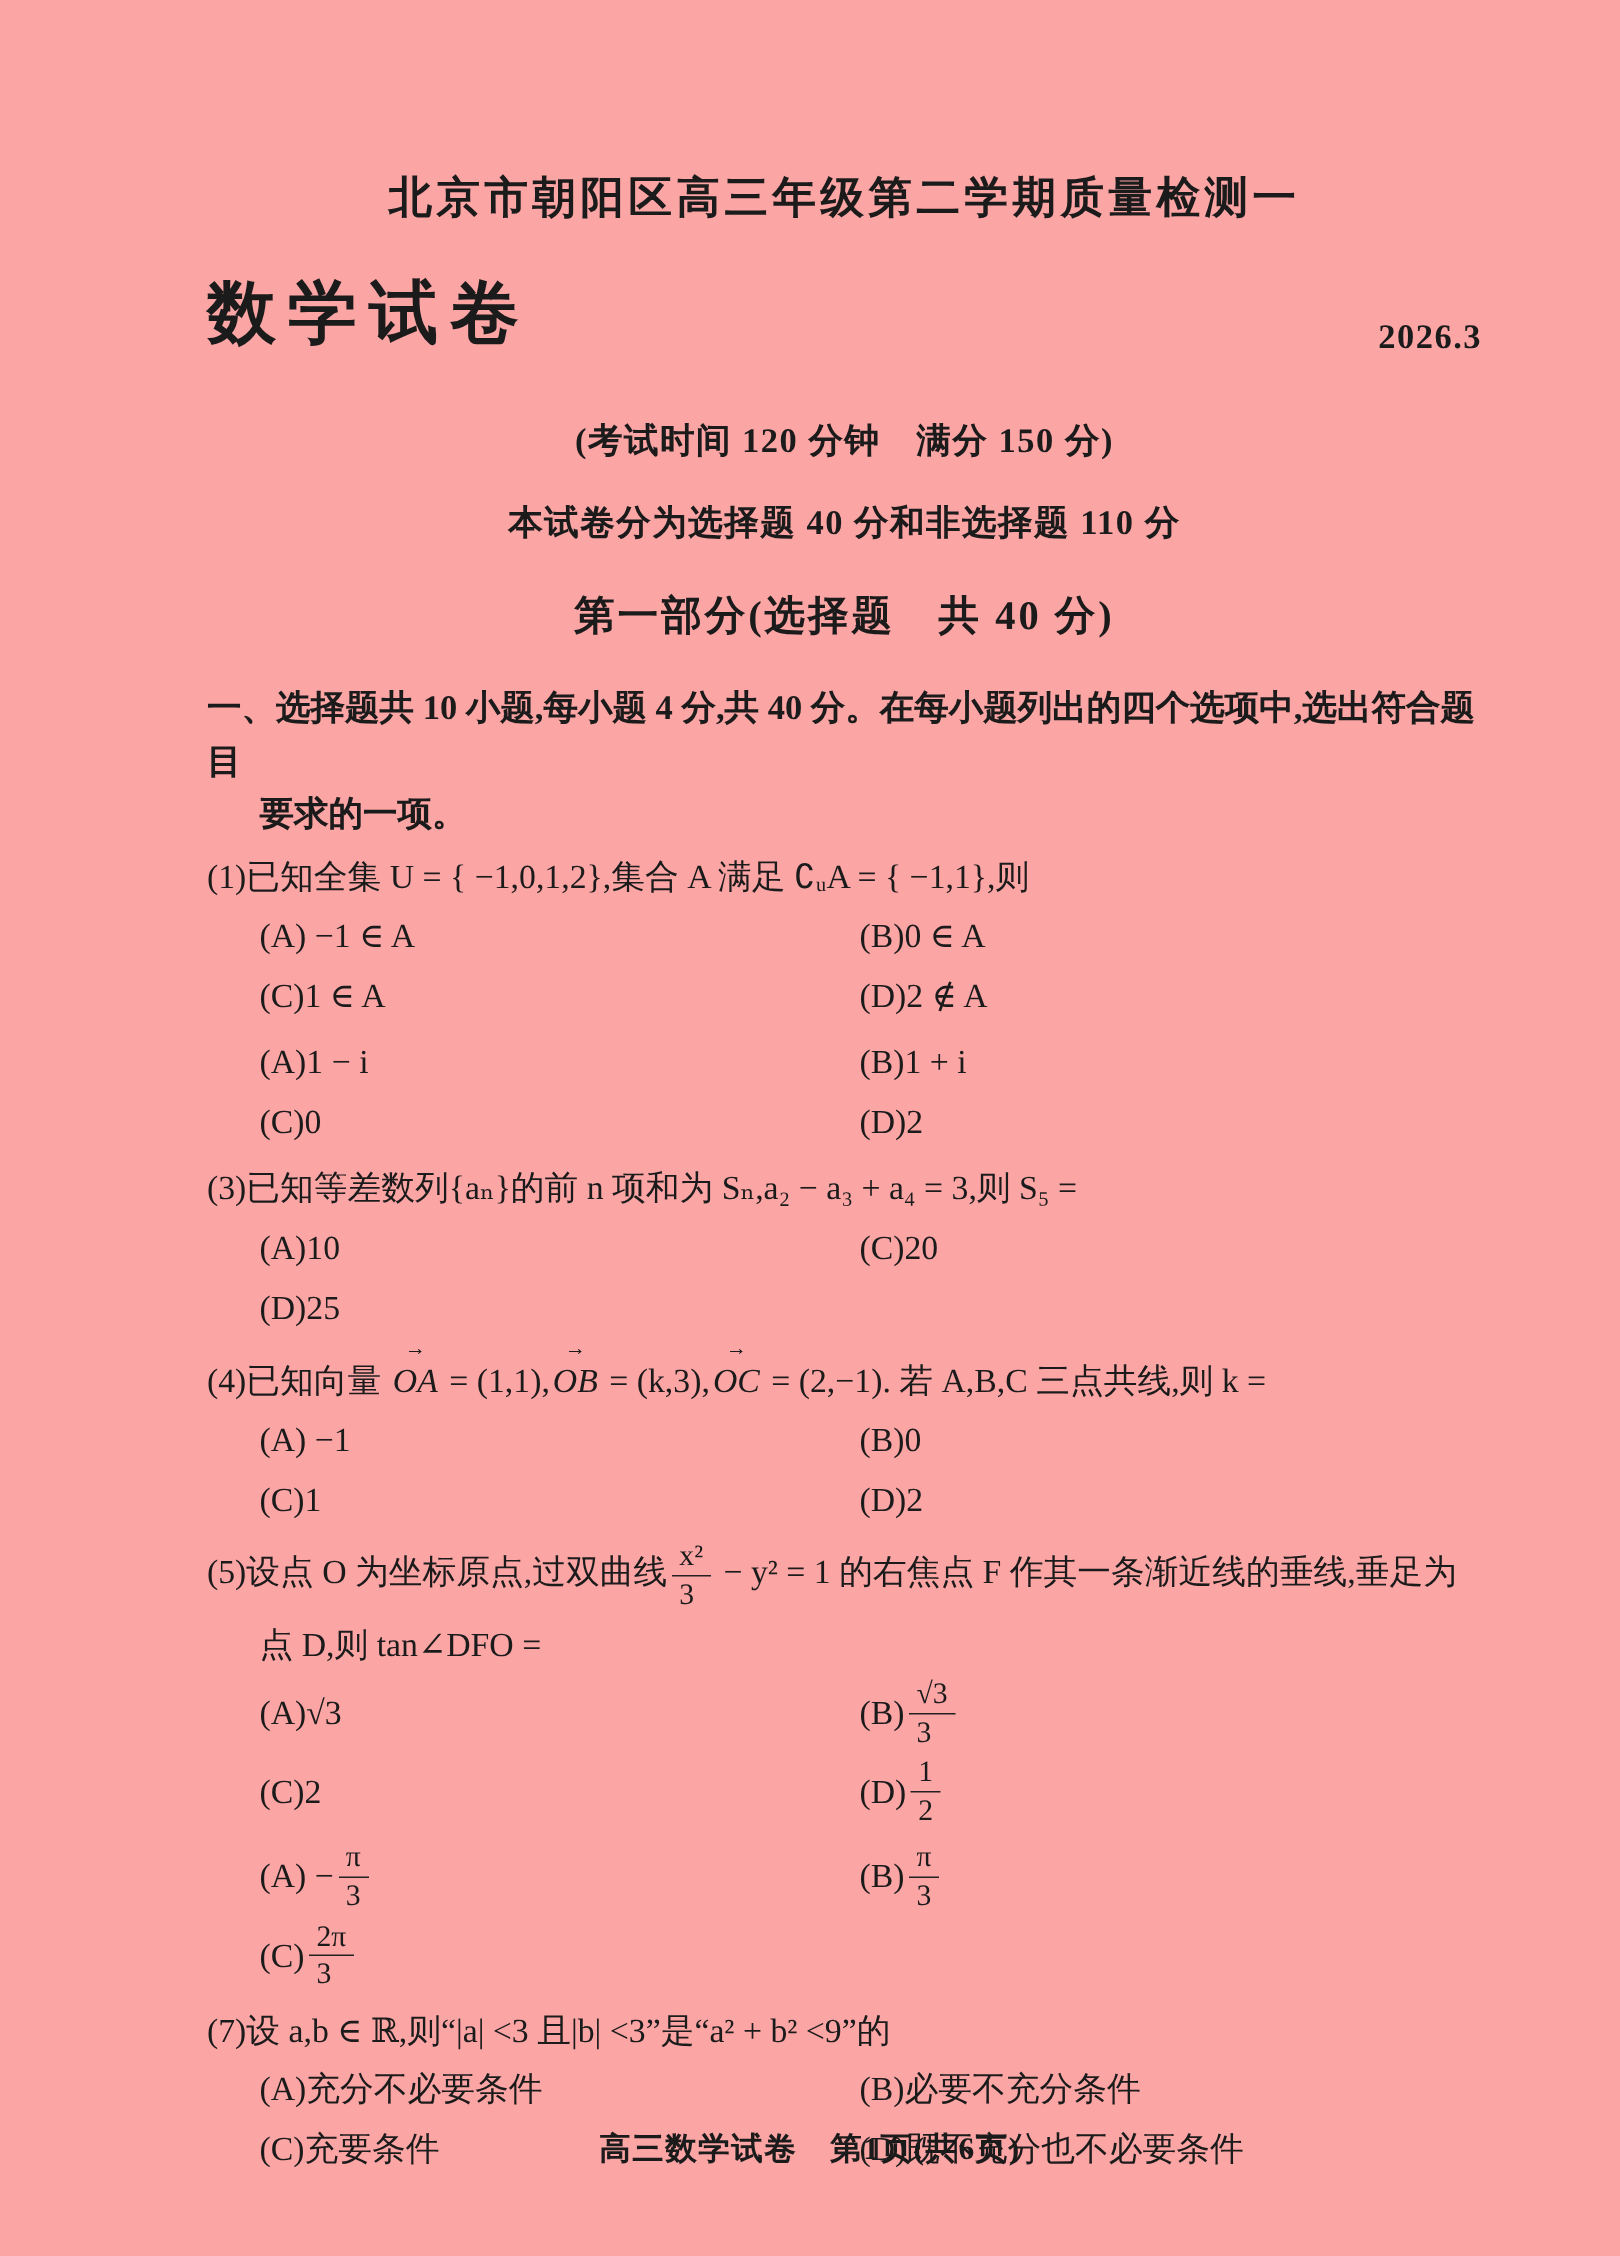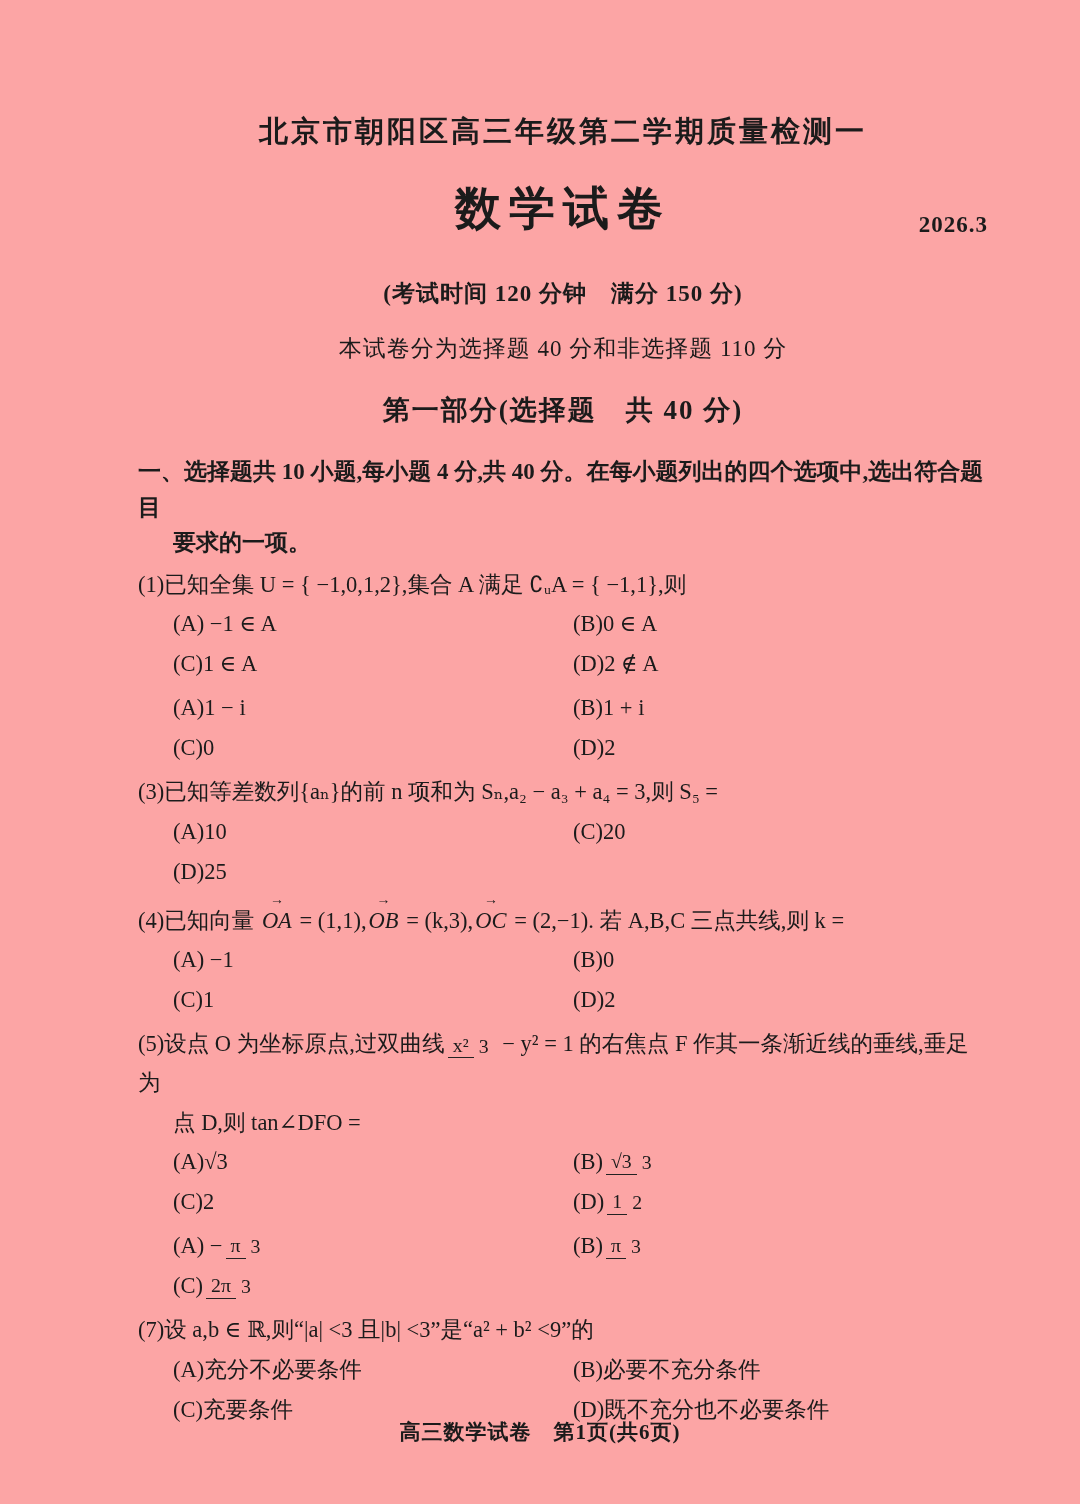--- a/index.html
+++ b/index.html
@@ -8,36 +8,36 @@
   .page {
     position: relative;
     width: 1080px; height: 1504px;
     margin: 0 auto;
     background: #fca5a5;
     color: #1b1b1b;
     overflow: hidden;
     padding: 112px 92px 0 138px;
   }
   .school-line { text-align: center; font-size: 29px; font-weight: 700; letter-spacing: 3px; }
-  .title-row { position: relative; text-align: center; margin-top: 26px; height: 66px; }
+  .title-row { position: relative; text-align: left; margin-top: 26px; height: 66px; }
   .main-title { font-size: 46px; font-weight: 800; letter-spacing: 8px; }
   .date { position: absolute; right: 0px; bottom: 6px; font-size: 23px; font-weight: 600; letter-spacing: 1px; }
   .exam-info  { text-align: center; font-size: 23px; font-weight: 700; margin-top: 34px; letter-spacing: 1px; }
-  .score-info { text-align: center; font-size: 23px; font-weight: 400; margin-top: 24px; letter-spacing: 1px; }
+  .score-info { text-align: center; font-size: 23px; font-weight: 700; margin-top: 24px; letter-spacing: 1px; }
   .part-title { text-align: center; font-size: 27px; font-weight: 800; margin-top: 28px; letter-spacing: 2px; }
   .intro { font-size: 23px; font-weight: 700; margin-top: 26px; line-height: 1.55; }
   .intro .cont { padding-left: 35px; }
   .question { font-size: 22.5px; margin-top: 4px; }
   .stem-line { line-height: 1.75; }
   .stem-line.cont { padding-left: 35px; }
   .options { display: grid; grid-template-columns: 400px 1fr; padding-left: 35px; }
   .option { display: flex; align-items: center; min-height: 40px; line-height: 1.6; }
   
   .frac {
-    display: inline-flex; flex-direction: row; align-items: flex-start;
+    display: inline-flex; flex-direction: column; align-items: flex-start;
     vertical-align: middle; margin: 2px 3px; line-height: 1.15; font-size: 0.88em;
   }
   .frac .num { padding: 0 5px 1px; border-bottom: 1.6px solid #222; }
   .frac .den { padding: 1px 5px 0; }
   
   .vec { position: relative; display: inline-block; padding: 5px 2px 0; font-style: italic; }
   .vec::after {
     content: "→";
     position: absolute; left: 50%; transform: translateX(-50%);
     top: -8px; font-size: 14px; font-style: normal;

